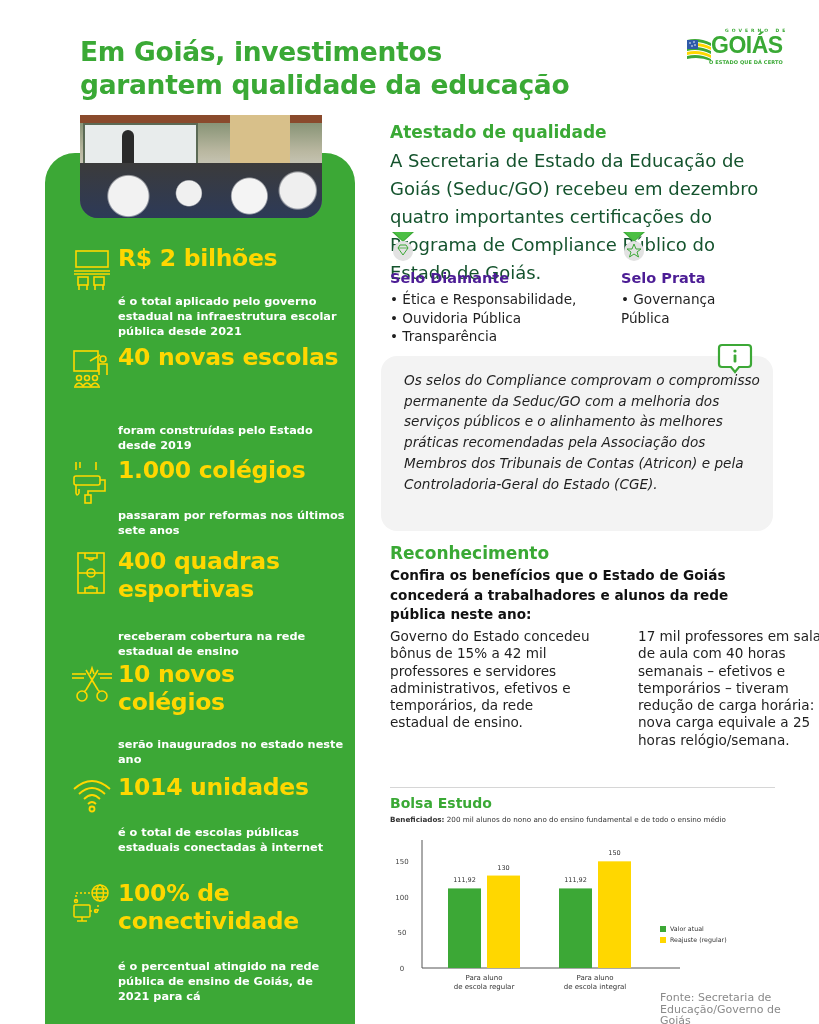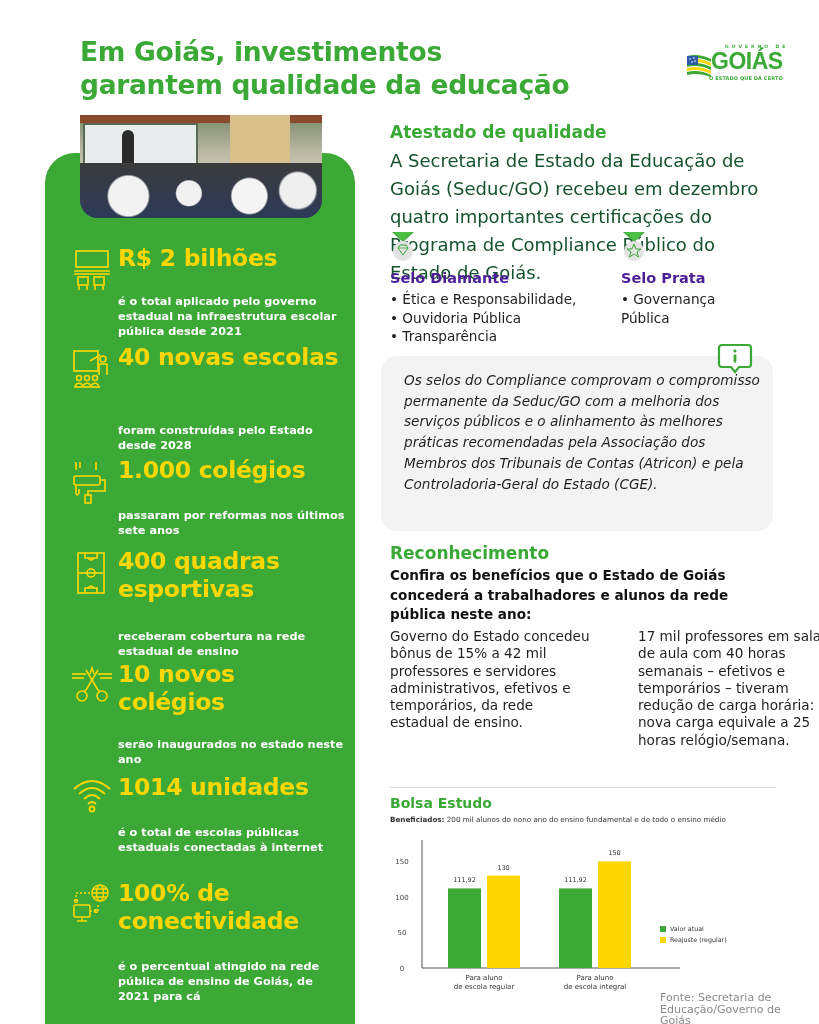--- a/index.html
+++ b/index.html
@@ -4,21 +4,21 @@
   <style>
     * { box-sizing: border-box; margin: 0; padding: 0; }
     html, body { width: 819px; height: 1024px; background: #ffffff; overflow: hidden; }
     body { position: relative; font-family: "DejaVu Sans", sans-serif; color: #1a1a1a; }
 
     .title {
       position: absolute; left: 80px; top: 35px; width: 560px;
       font-family: "DejaVu Sans", sans-serif; font-weight: bold;
       font-size: 26.5px; line-height: 33px; color: #3aa935; letter-spacing: -0.3px;
     }
-    .logo { position: absolute; left: 683px; top: 44px; width: 110px; height: 40px; text-align: right; }
+    .logo { position: absolute; left: 683px; top: 28px; width: 110px; height: 40px; text-align: right; }
     .logo .gov { position: absolute; left: 42px; top: 0px; font-size: 4.5px; letter-spacing: 3px; color: #3aa935; font-weight: bold; }
     .logo .goias { position: absolute; left: 28px; top: 4px; font-size: 23px; font-weight: bold; color: #3aa935; letter-spacing: -0.5px; font-family: "Liberation Sans", sans-serif; }
     .logo .tag { position: absolute; left: 26px; top: 31px; font-size: 5px; color: #3aa935; font-weight: bold; letter-spacing: 0.1px; }
     .logo .flag { position: absolute; left: 2px; top: 9px; width: 28px; height: 24px; }
 
     .green-panel {
       position: absolute; left: 45px; top: 153px; width: 310px; height: 871px;
       background: #3ca836; border-radius: 30px 30px 0 0;
     }
     .photo {
@@ -143,21 +143,21 @@
       <circle cx="31" cy="12" r="3"></circle>
         <path d="M27 28 V17 H35 V28"></path>
       <circle cx="7" cy="31" r="2.5"></circle>
         <circle cx="15" cy="31" r="2.5"></circle>
         <circle cx="23" cy="31" r="2.5"></circle>
       <path d="M3 39 Q7 33 11 39 Q15 33 19 39 Q23 33 27 39"></path>
         <line x1="2" y1="40" x2="28" y2="40"></line>
     </svg>
   </span>
   <div class="headline">40 novas escolas</div>
-  <div class="desc" style="top:60px;">foram construídas pelo Estado desde 2028</div>
+  <div class="desc" style="top:60px;">foram construídas pelo Estado desde 2019</div>
 </div>
 
 <div class="stat" style="top:456px;">
   <span class="icon">
     <svg viewBox="0 0 40 44" fill="none" stroke="#ffd700" stroke-width="1.6">
       <line x1="4" y1="2" x2="4" y2="10"></line>
         <line x1="8" y1="2" x2="8" y2="8"></line>
         <line x1="24" y1="2" x2="24" y2="10"></line>
       <rect x="2" y="16" width="26" height="9" rx="2"></rect>
       <path d="M28 20 H33 V31 H16 V35"></path>

